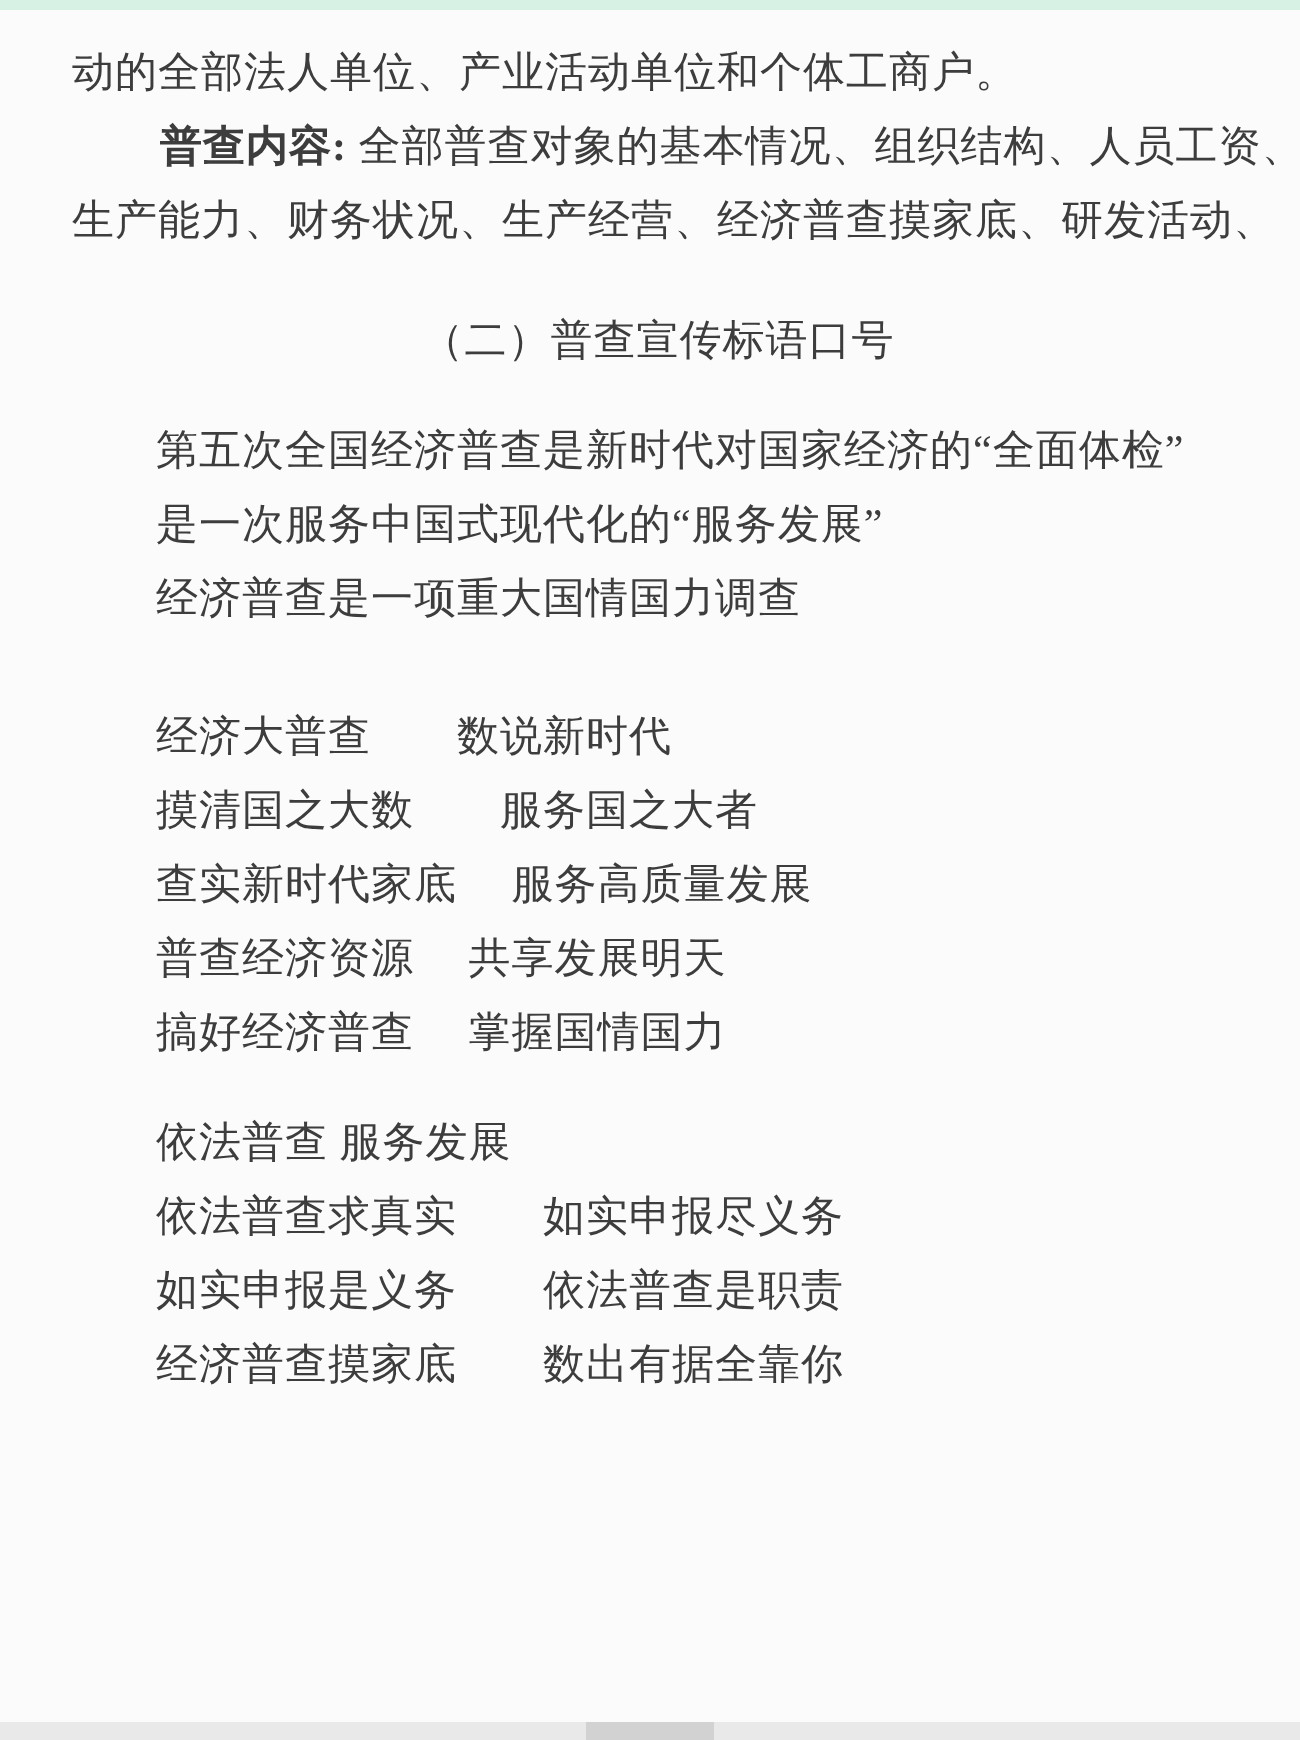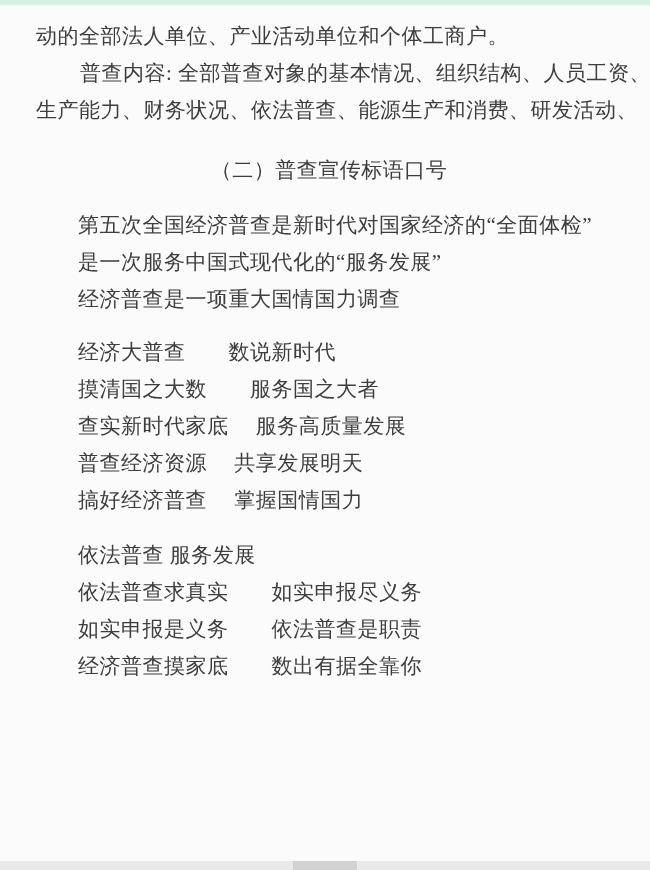--- a/index.html
+++ b/index.html
@@ -34,33 +34,33 @@
     font-size: 21px;
     letter-spacing: 0.5px;
   }
   .line {
     line-height: 37px;
     white-space: nowrap;
   }
   .indent-first {
     text-indent: 44px;
   }
-  .bold { font-weight: normal; text-align: center; }
+  .bold { font-weight: bold; text-align: center; }
   .heading {
     margin-top: 23px;
     line-height: 37px;
     text-align: center;
     font-weight: normal;
     white-space: nowrap;
   }
   .slogan-group {
     padding-left: 42px;
   }
   .group-a { margin-top: 18px; }
-  .group-b { margin-top: 16px; }
+  .group-b { margin-top: 32px; }
   .group-c { margin-top: 18px; }
   .hscrollbar {
     position: absolute;
     left: 0;
     bottom: 0;
     width: 650px;
     height: 9px;
     background: #e9e9e9;
   }
   .hscrollbar .thumb {
@@ -77,21 +77,21 @@
 
 <div class="page">
 
   <div class="top-strip"></div>
 
   <div class="content">
 
     <div class="line">动的全部法人单位、产业活动单位和个体工商户。</div>
 
     <div class="line indent-first"><span class="bold">普查内容:</span><span> 全部普查对象的基本情况、组织结构、人员工资、</span></div>
-    <div class="line">生产能力、财务状况、依法普查、能源生产和消费、研发活动、</div>
+    <div class="line">生产能力、财务状况、生产经营、经济普查摸家底、研发活动、</div>
 
     <div class="heading">（二）普查宣传标语口号</div>
 
     <div class="slogan-group group-a">
       <div class="line">第五次全国经济普查是新时代对国家经济的“全面体检”</div>
       <div class="line">是一次服务中国式现代化的“服务发展”</div>
       <div class="line">经济普查是一项重大国情国力调查</div>
     </div>
 
     <div class="slogan-group group-b">

